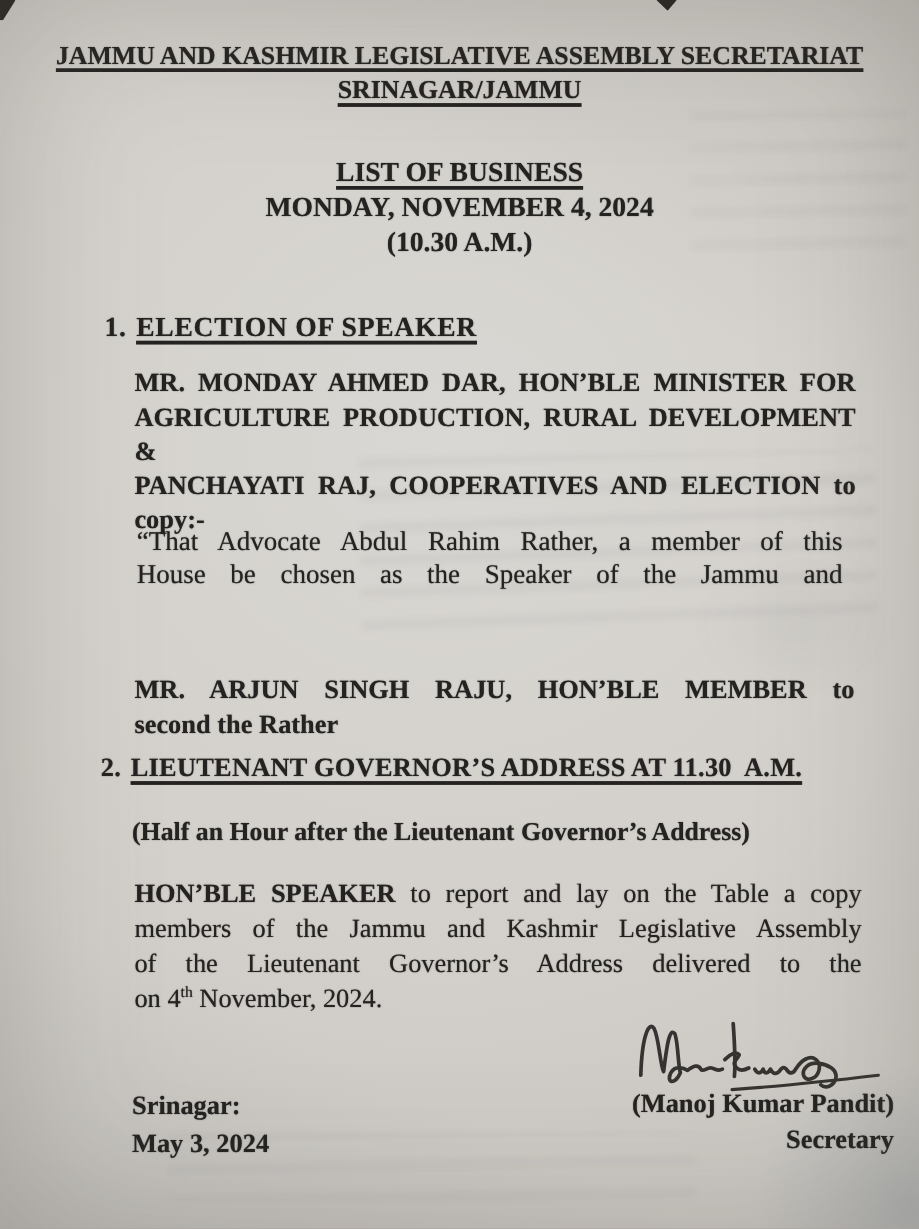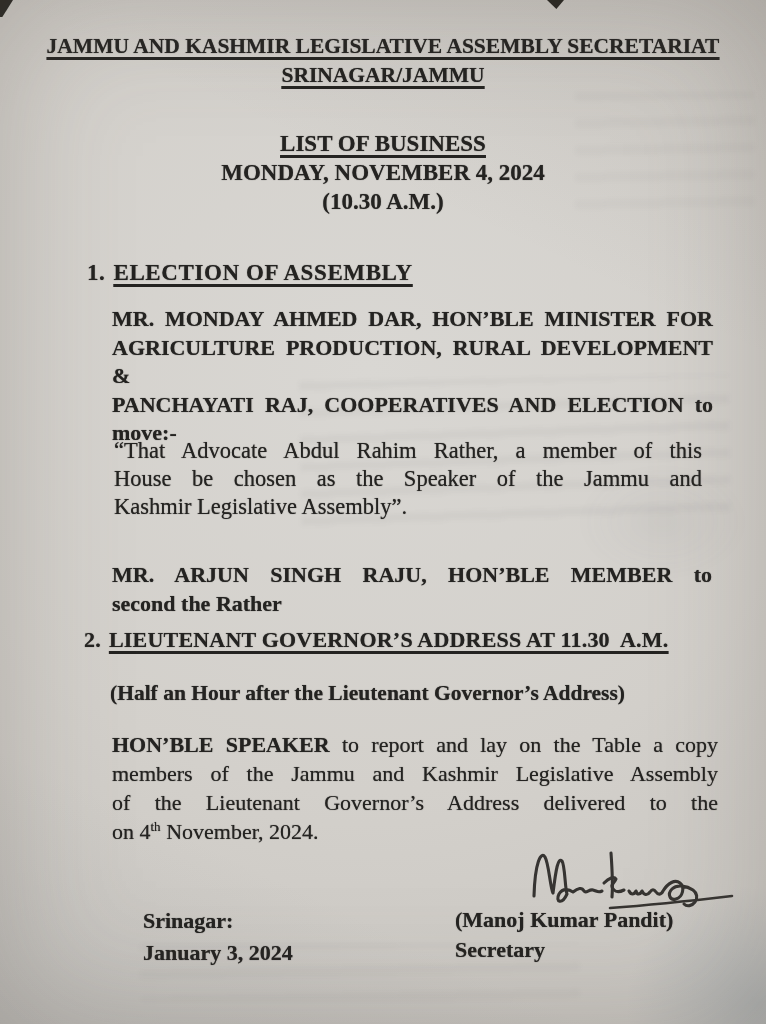--- a/index.html
+++ b/index.html
@@ -26,22 +26,22 @@
   .secrow{display:flex;font-weight:bold;}
   .sec1{left:87px;top:260px;font-size:23px;letter-spacing:.6px;}
   .sec2{left:84px;top:627px;font-size:22px;letter-spacing:.2px;}
   .secrow .num{margin-right:8px;}
   .p-mover{left:112px;top:305px;width:601px;font-size:22px;line-height:28.5px;font-weight:bold;}
   .p-motion{left:114px;top:437px;width:588px;font-size:22.5px;line-height:28px;}
   .p-seconder{left:112px;top:541px;width:600px;font-size:22px;line-height:28.5px;font-weight:bold;margin-top:20px;}
   .note{left:110px;top:681px;font-size:21.5px;font-weight:bold;text-align:right;}
   .p-speaker{left:112px;top:730px;width:606px;font-size:22px;line-height:29px;}
   .p-speaker sup{font-size:13px;line-height:0;}
-  .footerblock{left:110px;top:905px;font-size:22px;font-weight:bold;line-height:32px;margin-left:33px;}
-  .sigblock{left:455px;top:905px;width:290px;text-align:left;font-size:22px;font-weight:bold;line-height:30px;}
+  .footerblock{left:110px;top:905px;font-size:22px;font-weight:bold;line-height:32px;}
+  .sigblock{left:455px;top:905px;width:290px;text-align:right;font-size:22px;font-weight:bold;line-height:30px;}
   .sigsvg{left:518px;top:846px;width:232px;height:78px;}
   
   .mark{background:#26241f;pointer-events:none;}
   .mark-tl{left:0;top:0;width:13px;height:17px;clip-path:polygon(0 0,100% 0,18% 100%,0 100%);filter:blur(.5px);}
   .mark-tc{left:547px;top:0;width:17px;height:9px;clip-path:polygon(0 0,100% 0,55% 100%);filter:blur(.6px);}
   .ghost{pointer-events:none;filter:blur(2.2px);opacity:.55;}
   .ghost-lines{background:repeating-linear-gradient(179deg, rgba(86,84,88,.085) 0 9px, rgba(0,0,0,0) 9px 27px);}
   .ghost-blob{background:radial-gradient(closest-side, rgba(82,82,92,.10), rgba(0,0,0,0));}
   .g1{left:300px;top:378px;width:430px;height:150px;transform:rotate(-1deg);}
   .g2{left:575px;top:462px;width:175px;height:120px;}
@@ -66,34 +66,33 @@
   </header>
 
   <div class="abs titleblock">
     <div class="u">LIST OF BUSINESS</div>
     <div>MONDAY, NOVEMBER 4, 2024</div>
     <div>(10.30 A.M.)</div>
   </div>
 
   <div class="abs secrow sec1">
     <span class="num">1.</span>
-    <span class="u">ELECTION OF ASSEMBLY</span>
+    <span class="u">ELECTION OF SPEAKER</span>
   </div>
 
   <div class="abs p-mover">
     <div class="ln">MR. MONDAY AHMED DAR, HON’BLE MINISTER FOR</div>
     <div class="ln">AGRICULTURE PRODUCTION, RURAL DEVELOPMENT &amp;</div>
     <div class="ln">PANCHAYATI RAJ, COOPERATIVES AND ELECTION to</div>
-    <div class="ln last">move:-</div>
+    <div class="ln last">copy:-</div>
   </div>
 
   <div class="abs p-motion">
     <div class="ln">“That Advocate Abdul Rahim Rather, a member of this</div>
     <div class="ln">House be chosen as the Speaker of the Jammu and</div>
-    <div class="ln last">Kashmir Legislative Assembly”.</div>
   </div>
 
   <div class="abs p-seconder">
     <div class="ln">MR. ARJUN SINGH RAJU, HON’BLE MEMBER to</div>
     <div class="ln last">second the Rather</div>
   </div>
 
   <div class="abs secrow sec2">
     <span class="num">2.</span>
     <span class="u">LIEUTENANT GOVERNOR’S ADDRESS AT 11.30&nbsp; A.M.</span>
@@ -118,16 +117,16 @@
     </g>
   </svg>
 
   <div class="abs sigblock">
     <div>(Manoj Kumar Pandit)</div>
     <div>Secretary</div>
   </div>
 
   <div class="abs footerblock">
     <div>Srinagar:</div>
-    <div>January 3, 2024</div>
+    <div>May 3, 2024</div>
   </div>
 
 </div>
 
 </body></html>

